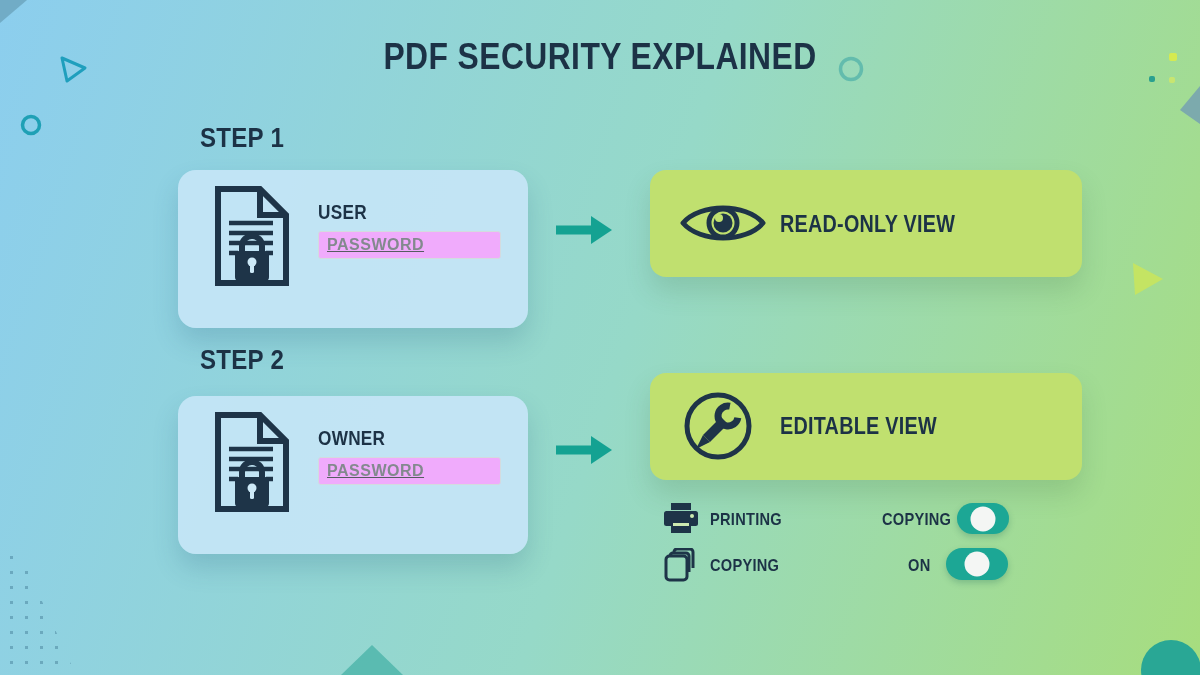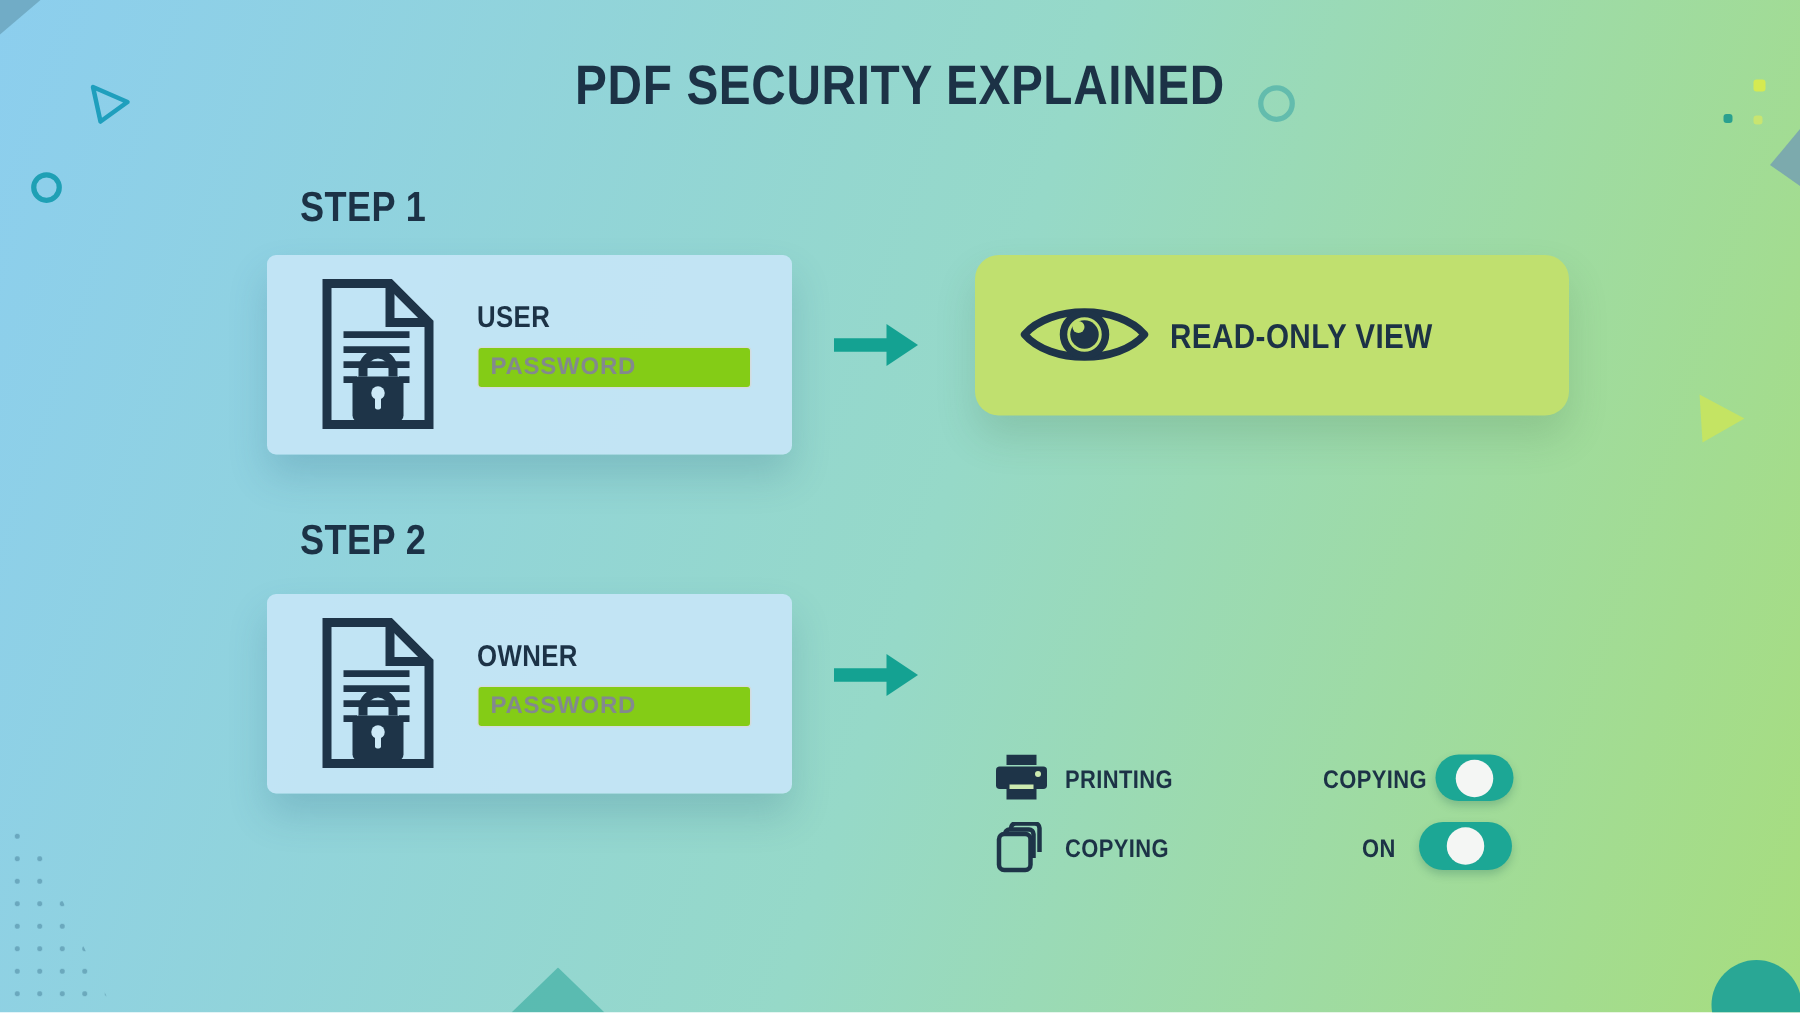--- a/index.html
+++ b/index.html
@@ -13,34 +13,34 @@
   .abs { position:absolute; }
 
   .title {
     position:absolute; left:0; top:36px; width:1200px; text-align:center;
     font-size:37px; font-weight:700; transform:scaleX(.86); transform-origin:center; letter-spacing:.5px;
   }
 
   .step-label { font-size:28px; }
 
   .pw-card {
-    position:absolute; width:350px; height:133px; border-radius:6px;
+    position:absolute; width:350px; height:158px; border-radius:18px;
     background:rgba(196,229,246,.95);
     box-shadow:0 14px 26px rgba(35,90,125,.20);
   }
   .result-card {
-    position:absolute; width:396px; height:107px; border-radius:16px;
+    position:absolute; width:432px; height:107px; border-radius:16px;
     background:#c0e06f;
     box-shadow:0 14px 26px rgba(60,105,60,.18);
     text-decoration:underline;
   }
   .pw-input {
     position:absolute; width:183px; height:28px; border:1px solid #d3dbdf; border-radius:3px;
-    background:#84cc16; padding:0 8px; font-family:"Liberation Sans",sans-serif;
-    font-size:16px; font-weight:600; color:#565c61; outline:none;
+    background:#f0abfc; padding:0 8px; font-family:"Liberation Sans",sans-serif;
+    font-size:16px; font-weight:600; color:#565c61; outline:none;text-decoration:underline;
   }
   .pw-input::placeholder { color:#83898e; opacity:1; letter-spacing:.5px; }
 
   .field-label { font-size:20px; }
   .result-label { font-size:23px; }
   .perm-label { font-size:17px; }
 
   .toggle {
     position:absolute; background:#1ca795; border-radius:16px; cursor:pointer;
     box-shadow:0 3px 6px rgba(20,90,80,.25);
@@ -159,20 +159,31 @@
     </span>
     <div class="abs cond field-label" style="left:140px;top:31px">OWNER</div>
     <input class="pw-input" style="left: 140px; top: 61px;" type="text" placeholder="PASSWORD">
   </div>
 
   <svg class="abs" style="left:556px;top:436px" width="56" height="28">
     <rect x="0" y="9.5" width="38" height="9" fill="#14a292"></rect>
     <polygon points="35,0 56,14 35,28" fill="#14a292"></polygon>
   </svg>
 
+  <div class="result-card" style="left:650px;top:373px">
+    <span class="abs" style="left:33px;top:18px">
+      <svg width="70" height="70" viewBox="0 0 70 70">
+        <circle cx="35" cy="35" r="31" fill="none" stroke="#1e3448" stroke-width="5"></circle>
+        <circle cx="45" cy="25" r="10" fill="none" stroke="#1e3448" stroke-width="7" stroke-dasharray="47 16" transform="rotate(10 45 25)"></circle>
+        <path d="M20,44 L38,26 L45,33 L27,51 Z" fill="#1e3448"></path>
+        <path d="M20,44 L27,51 L13,58 Z" fill="#1e3448"></path>
+      </svg>
+    </span>
+    <div class="abs cond result-label" style="left:130px;top:40px">EDITABLE VIEW</div>
+  </div>
 
   <span class="abs" style="left:664px;top:503px">
     <svg width="34" height="32" viewBox="0 0 34 32">
       <rect x="7" y="0" width="20" height="7" fill="#1e3448"></rect>
       <rect x="0" y="8" width="34" height="15" rx="2.5" fill="#1e3448"></rect>
       <circle cx="28" cy="13" r="2" fill="#cdeab0"></circle>
       <rect x="7" y="18" width="20" height="12" fill="#1e3448"></rect>
       <rect x="9" y="20" width="16" height="3" fill="#cdeab0"></rect>
     </svg>
   </span>

